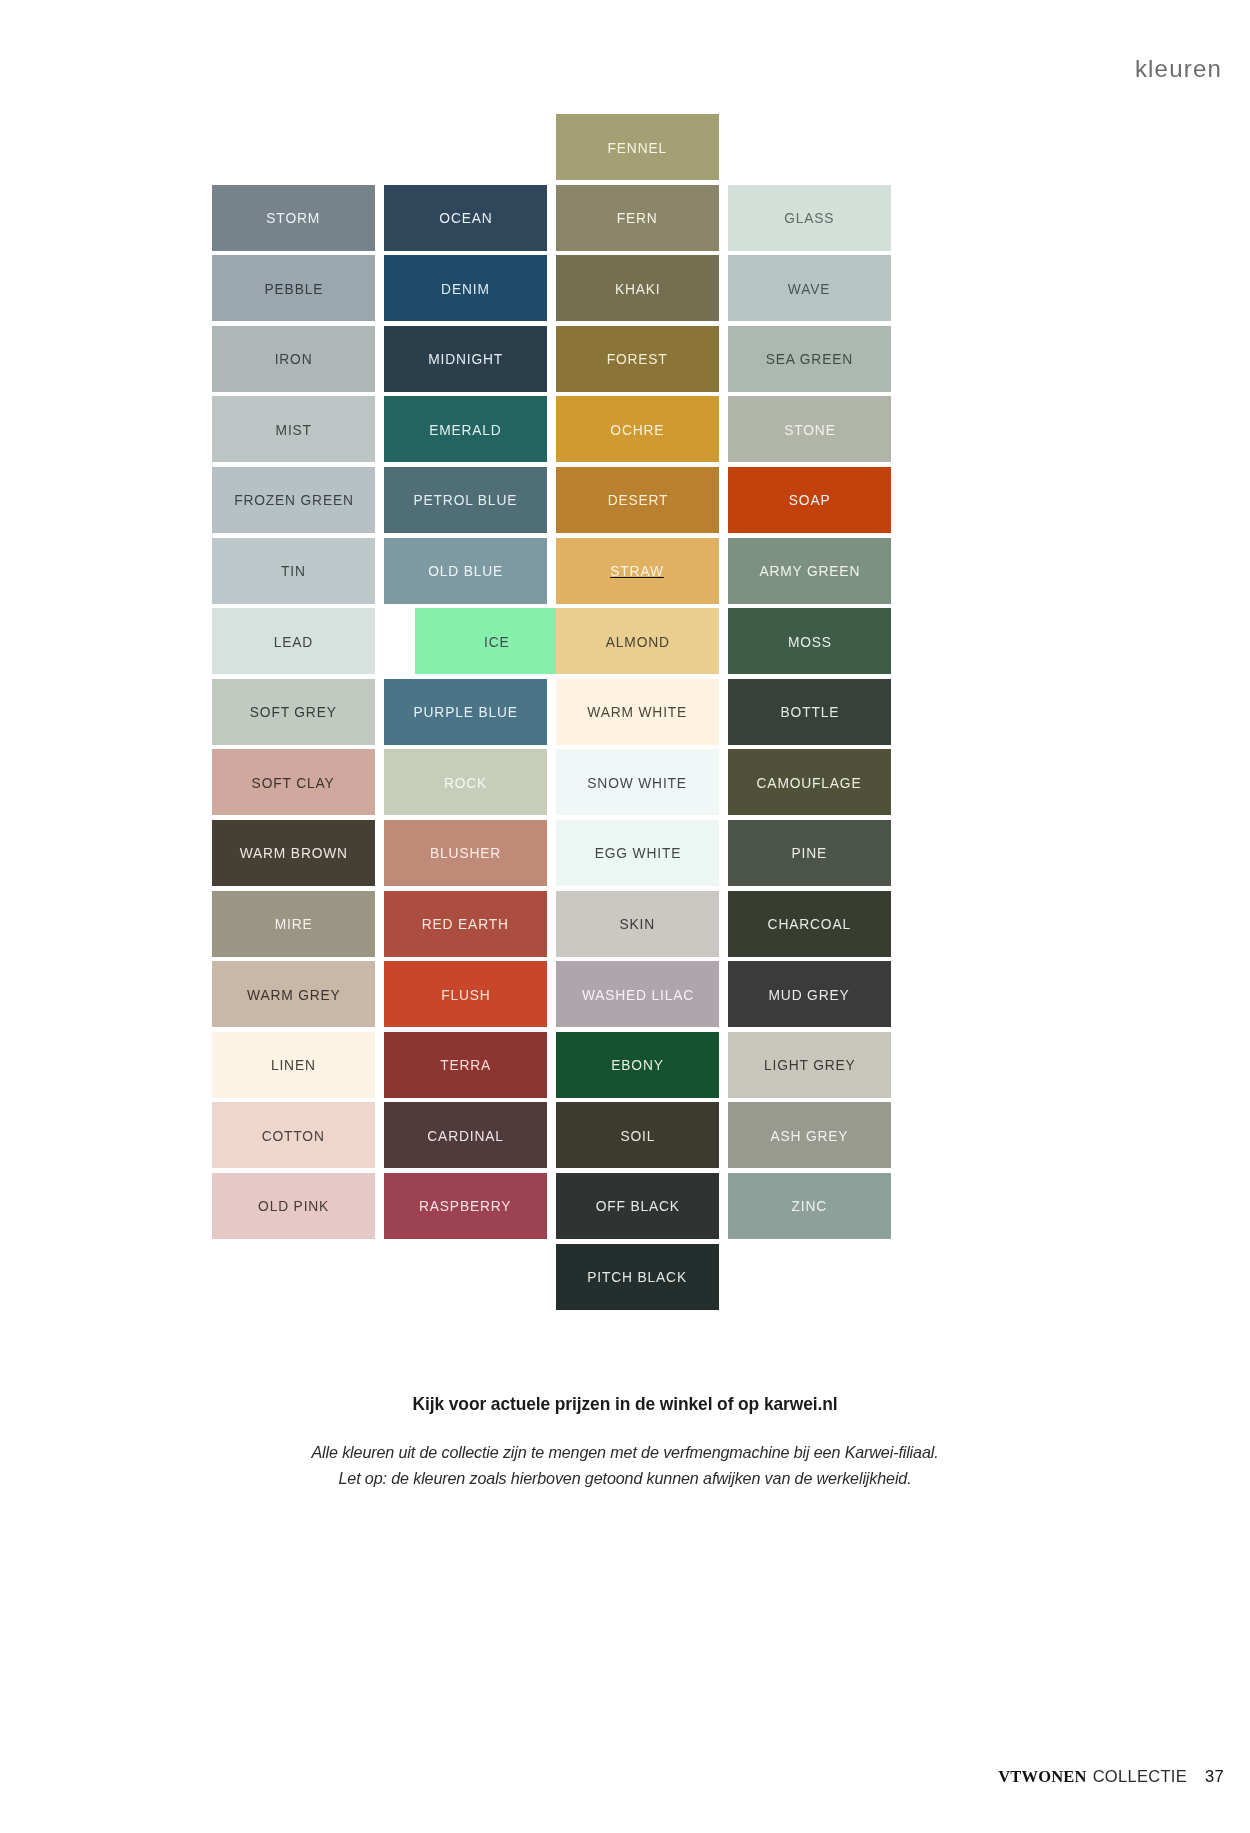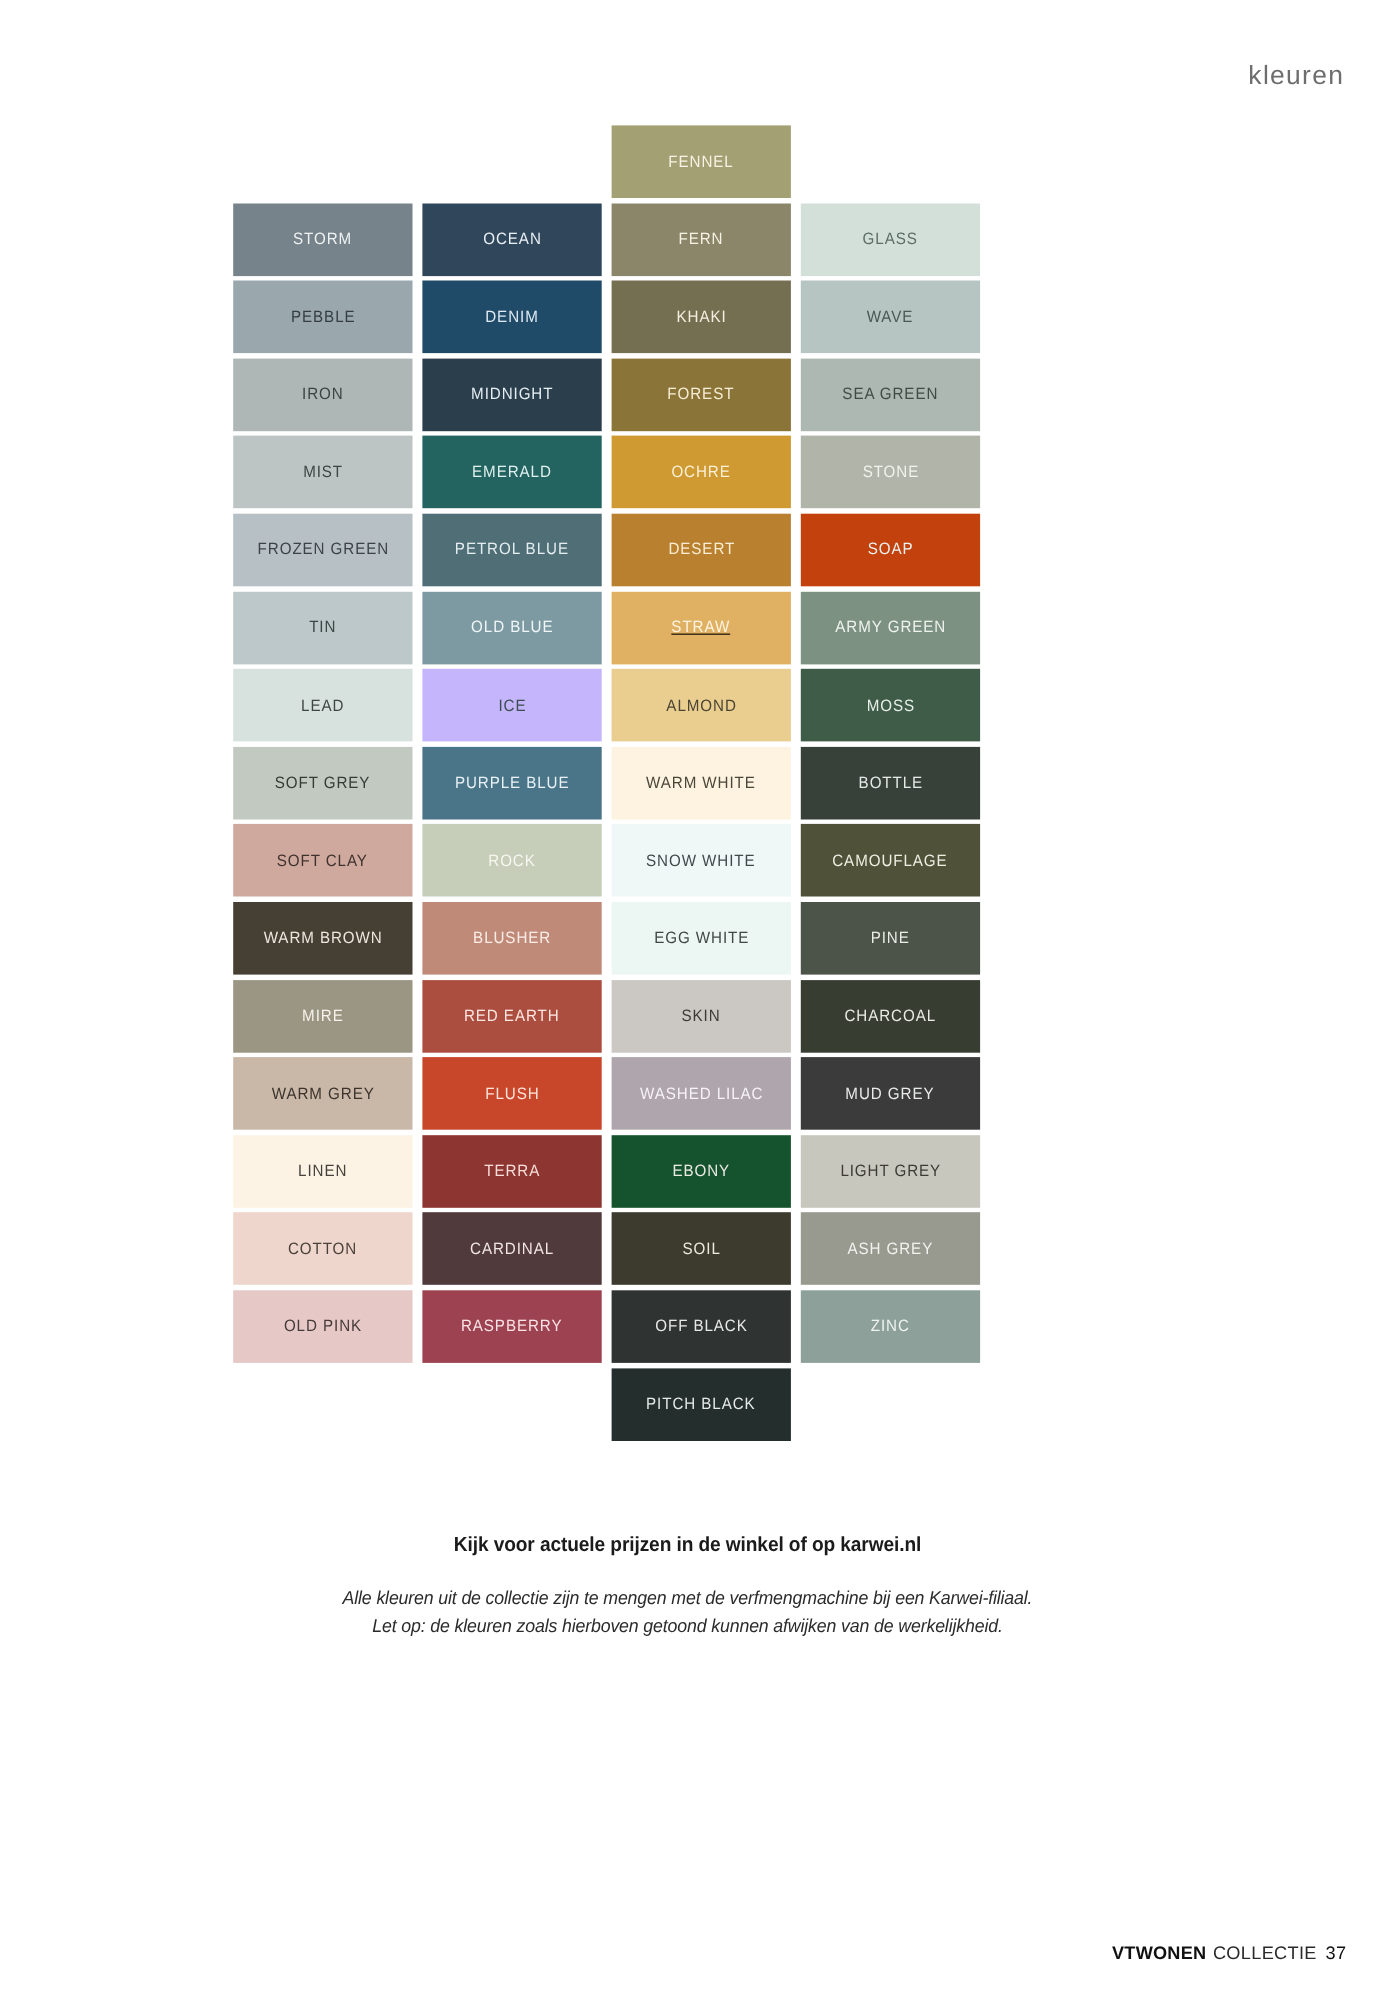--- a/index.html
+++ b/index.html
@@ -113,23 +113,23 @@
     position: absolute;
     right: 26px;
     top: 1767px;
     display: flex;
     align-items: baseline;
     gap: 6px;
     font-size: 16.5px;
     color: #111111;
     letter-spacing: 0.3px;
   }
-  #colophon .brand { font-weight: bold; letter-spacing: 0.2px; }
+  #colophon .brand { font-weight: bold; letter-spacing: 0.2px; font-family: Liberation Serif, serif; }
   #colophon .collection { font-weight: 400; color: #2a2a2a; }
-  #colophon .pagenum { font-weight: 400; color: #111111; margin-left: 2px; }
+  #colophon .pagenum { font-weight: 400; color: #111111; margin-left: 12px; }
 </style>
 </head>
 <body>
 
 <div id="page">
 
   <div id="page-header">kleuren</div>
 
   <div id="swatch-grid">
       <div class="grid-row">
@@ -274,21 +274,21 @@
           </div>
         </div>
       </div>
       <div class="grid-row">
         <div class="cell">
           <div class="swatch" style="background: rgb(215, 225, 221);">
             <span class="swatch-label" style="color: rgb(63, 71, 69);">LEAD</span>
           </div>
         </div>
         <div class="cell">
-          <div class="swatch" style="background: #c4b5fd;">
+          <div class="swatch" style="background: #86efac; margin-left: 31px;">
             <span class="swatch-label" style="color: rgb(61, 77, 82);">ICE</span>
           </div>
         </div>
         <div class="cell">
           <div class="swatch" style="background: rgb(233, 206, 144);">
             <span class="swatch-label" style="color: rgb(74, 68, 52);">ALMOND</span>
           </div>
         </div>
         <div class="cell">
           <div class="swatch" style="background: rgb(63, 92, 73);">

